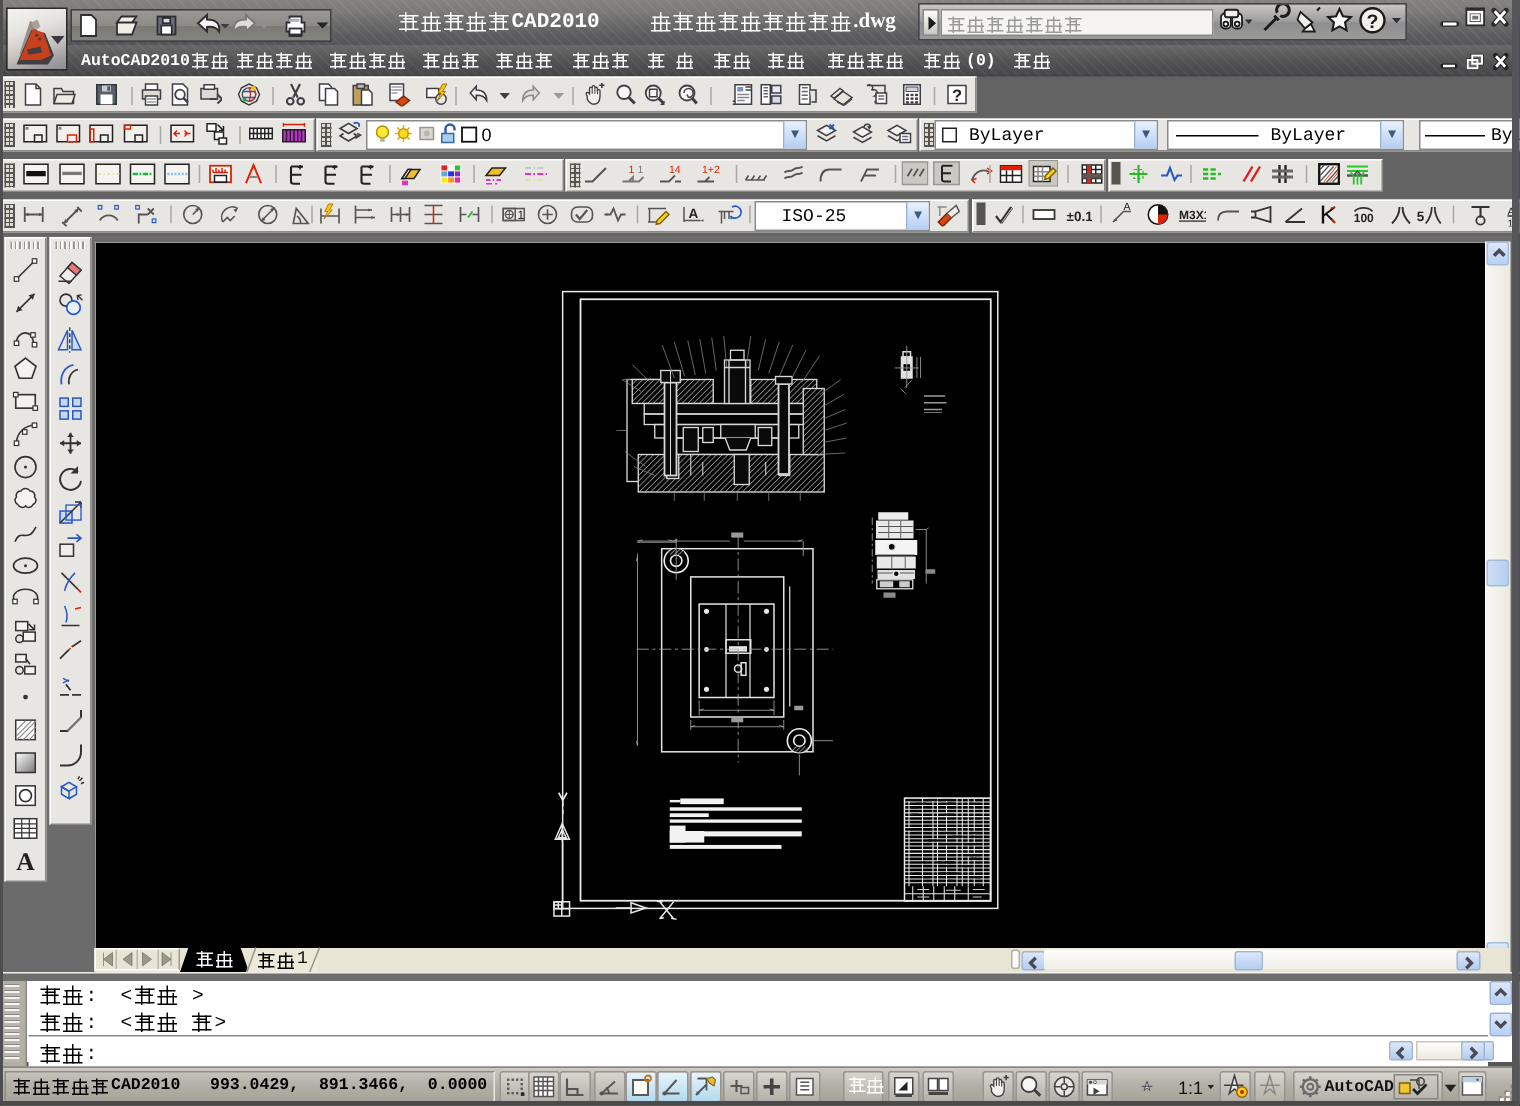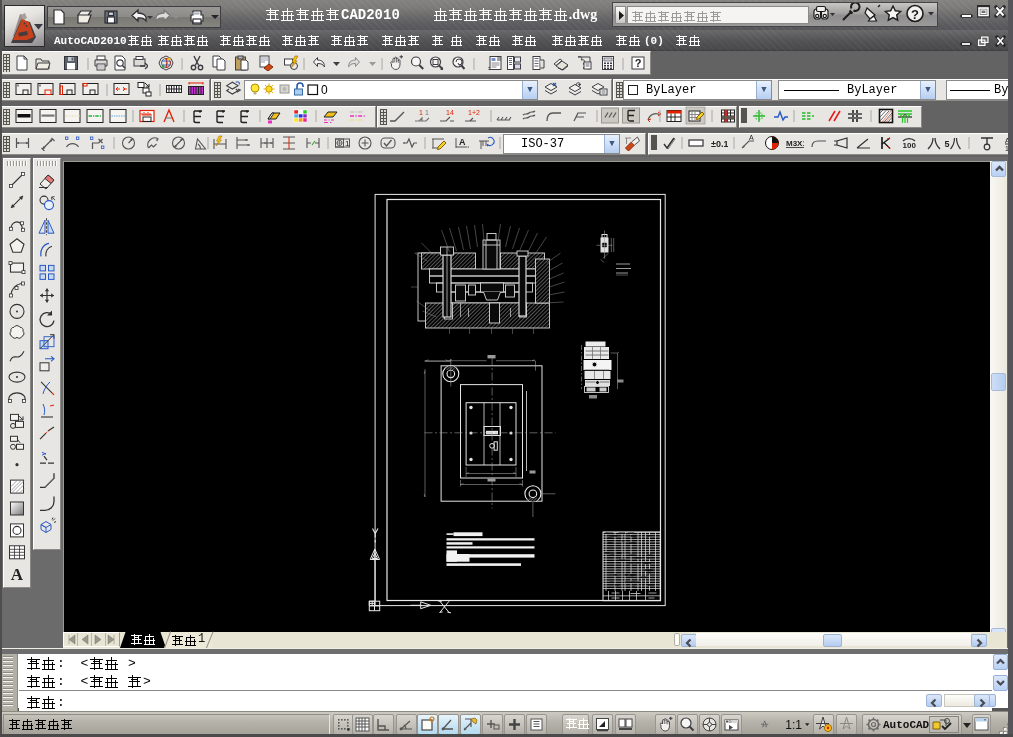--- a/index.html
+++ b/index.html
@@ -335,21 +335,21 @@
         <div class="grip"></div>
       </div>
     <div class="tbox2" style="left:739px;width:183px"></div>
   </div>
   <div id="row4" class="trow">
     <div class="tbox2" style="left:0;width:646px">
         <div class="grip"></div>
       </div>
     <div class="tbox2" style="left:648px;width:365px"></div>
     <div class="combo" style="left:503px;width:117px">
-      <span style="position:absolute;left:17px;top:2px">ISO-37</span>
+      <span style="position:absolute;left:17px;top:2px">ISO-25</span>
       <div class="arr">▼</div>
     </div>
   </div>
   <svg id="icons">
     <defs>
       <symbol id="s-new" viewBox="0 0 16 16">
           <path d="M3,1 h7 l3,3 v11 h-10 z" fill="#fff" stroke="#3e3e44"></path>
           <path d="M10,1 v3 h3" fill="none" stroke="#3e3e44"></path>
         </symbol>
       <symbol id="s-open" viewBox="0 0 16 16">
@@ -1511,20 +1511,21 @@
           <path d="M3,5 l3.5,3.5 l3.5,-3.5" fill="none" stroke="#4a4a52" stroke-width="2.2"></path>
         </svg></div>
   </div>
   <div id="status">
     <div id="coords"><div class="zrun" style="margin-left:5px">
           <span class="z z12 zk"></span>
           <span class="z z12 zk"></span>
           <span class="z z12 zk"></span>
           <span class="z z12 zk"></span>
           <span class="z z12 zk"></span>
+          <span style="font-family:'Liberation Mono',monospace;font-size:11px;font-weight:bold;margin-top:-1px;white-space:nowrap">CAD2010&nbsp;&nbsp; 993.0429,&nbsp; 891.3466,&nbsp; 0.0000</span>
         </div></div>
     <div class="sbtn" style="left:333px"><svg width="19" height="19" viewBox="0 0 19 19">
           <g fill="#5a5a5a">
             <rect x="4" y="4" width="1.6" height="1.6"></rect>
             <rect x="7" y="4" width="1.6" height="1.6"></rect>
             <rect x="10" y="4" width="1.6" height="1.6"></rect>
             <rect x="13" y="4" width="1.6" height="1.6"></rect>
             <rect x="4" y="7" width="1.6" height="1.6"></rect>
             <rect x="13" y="7" width="1.6" height="1.6"></rect>
             <rect x="4" y="10" width="1.6" height="1.6"></rect>

